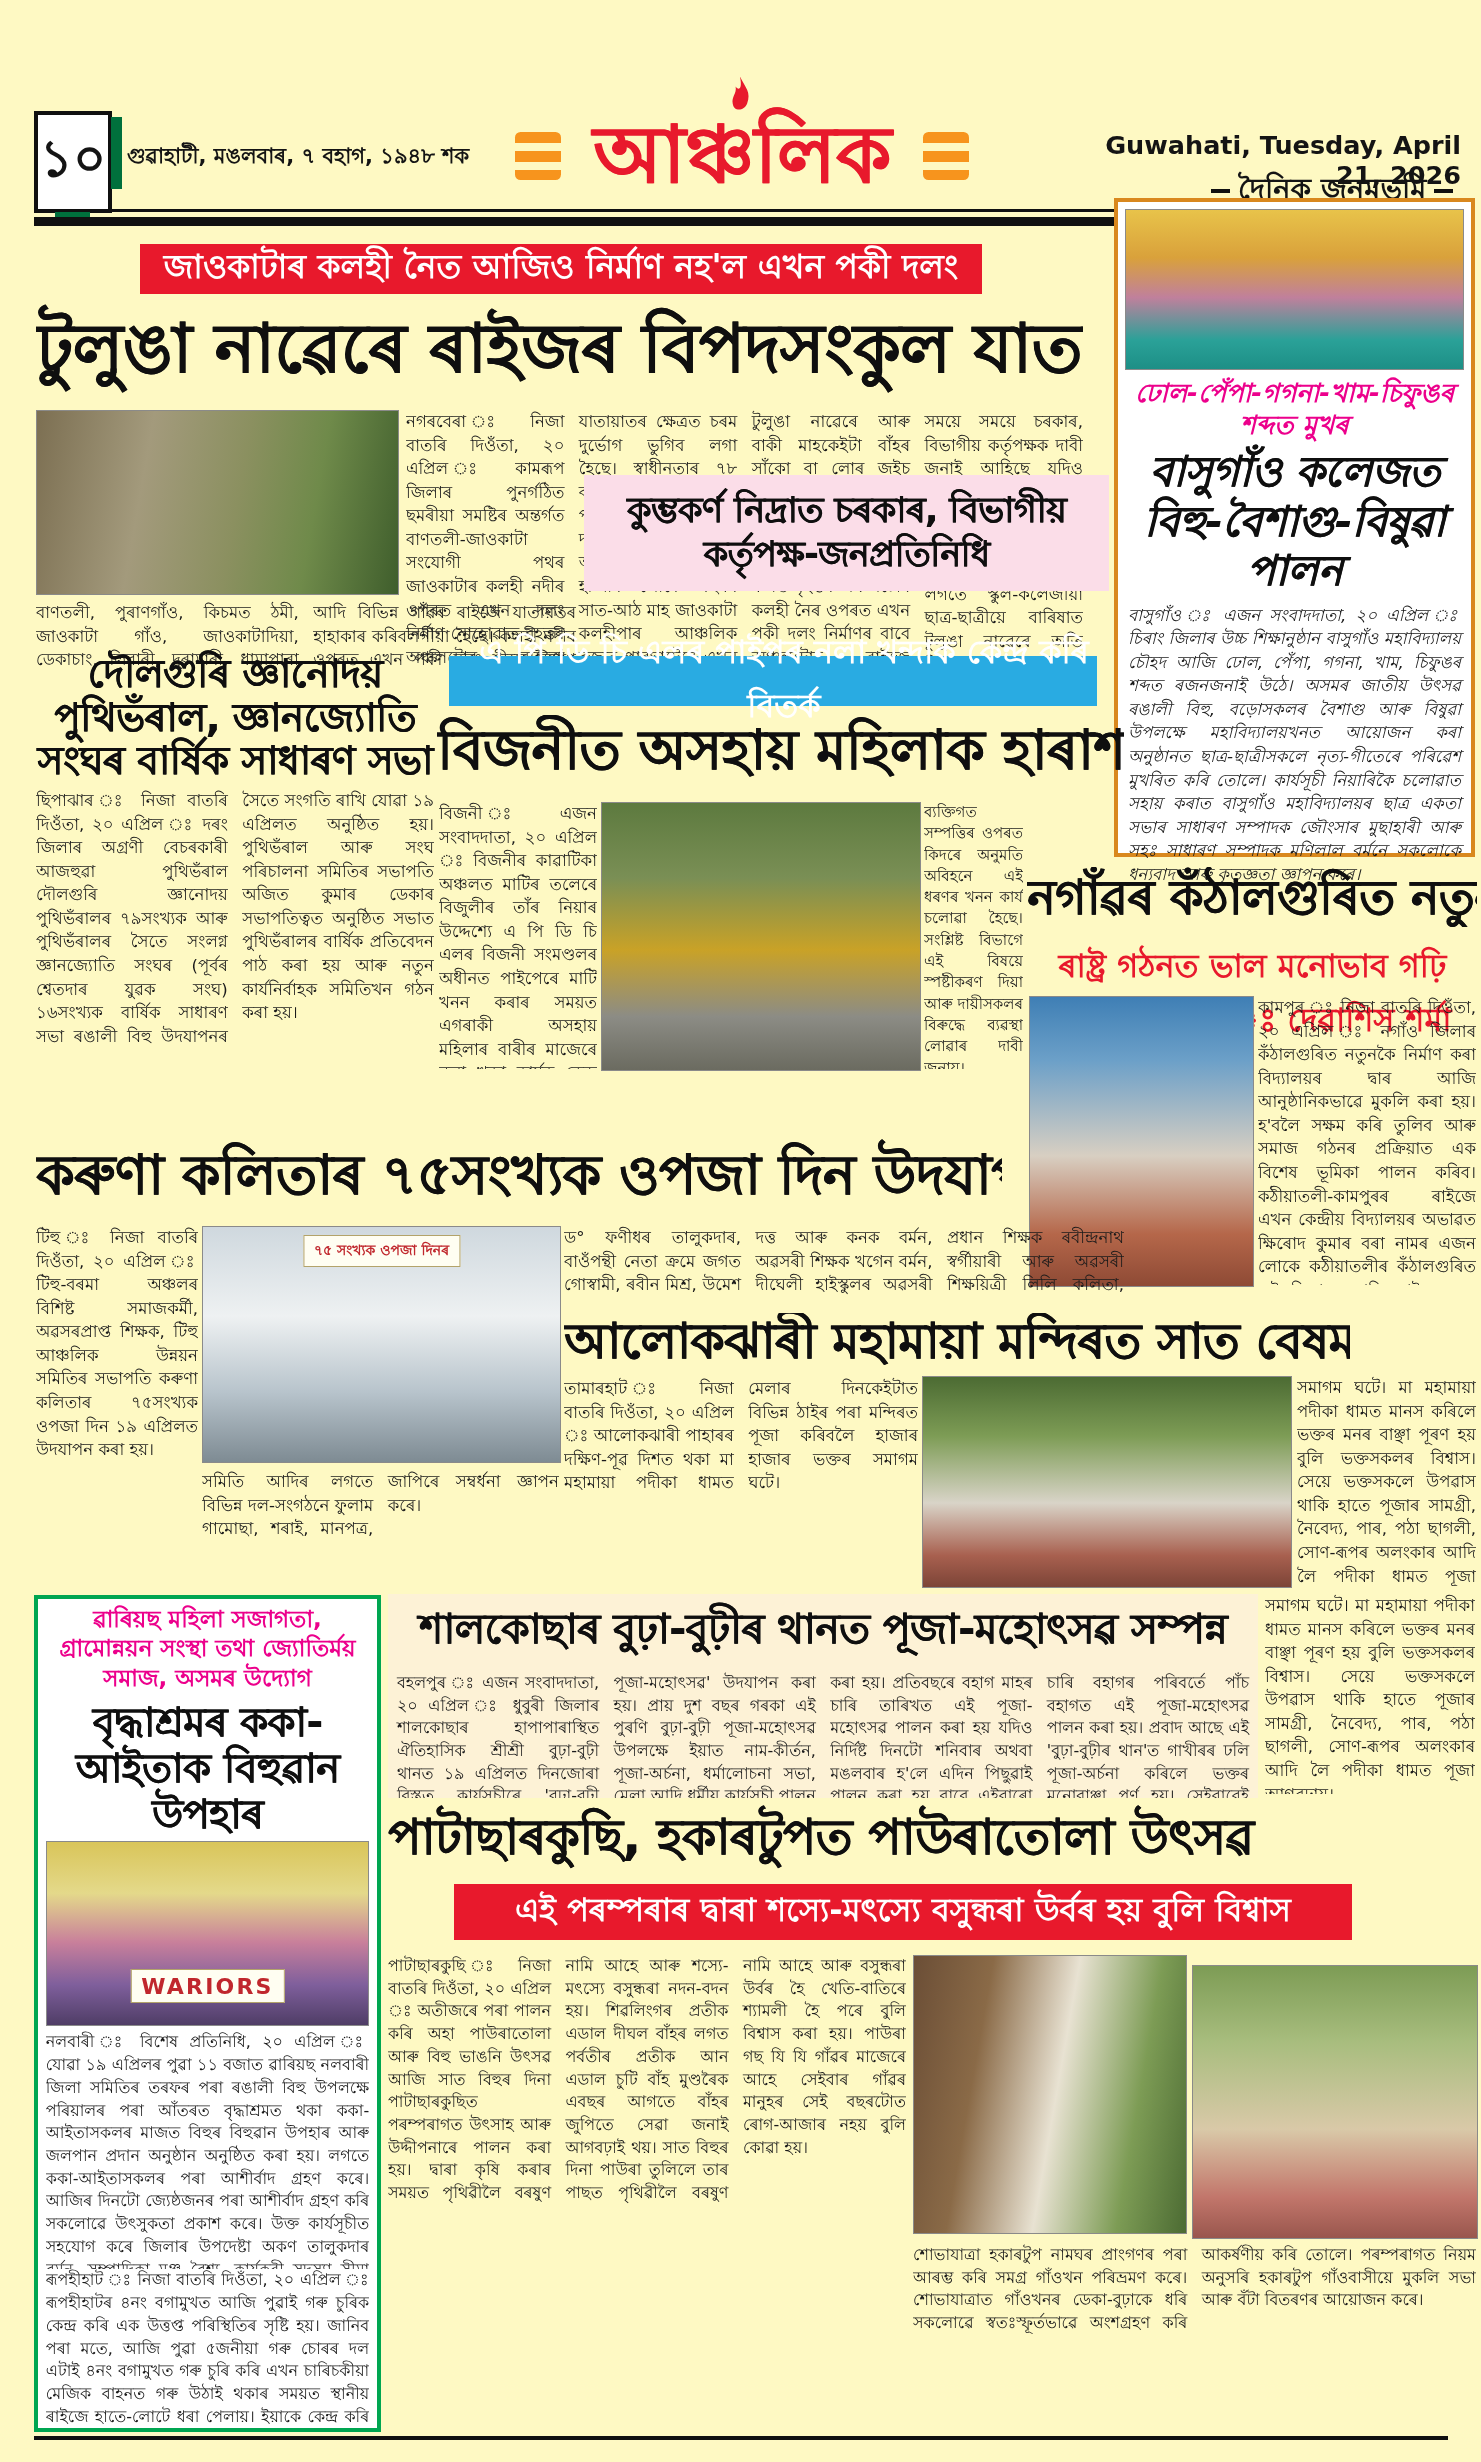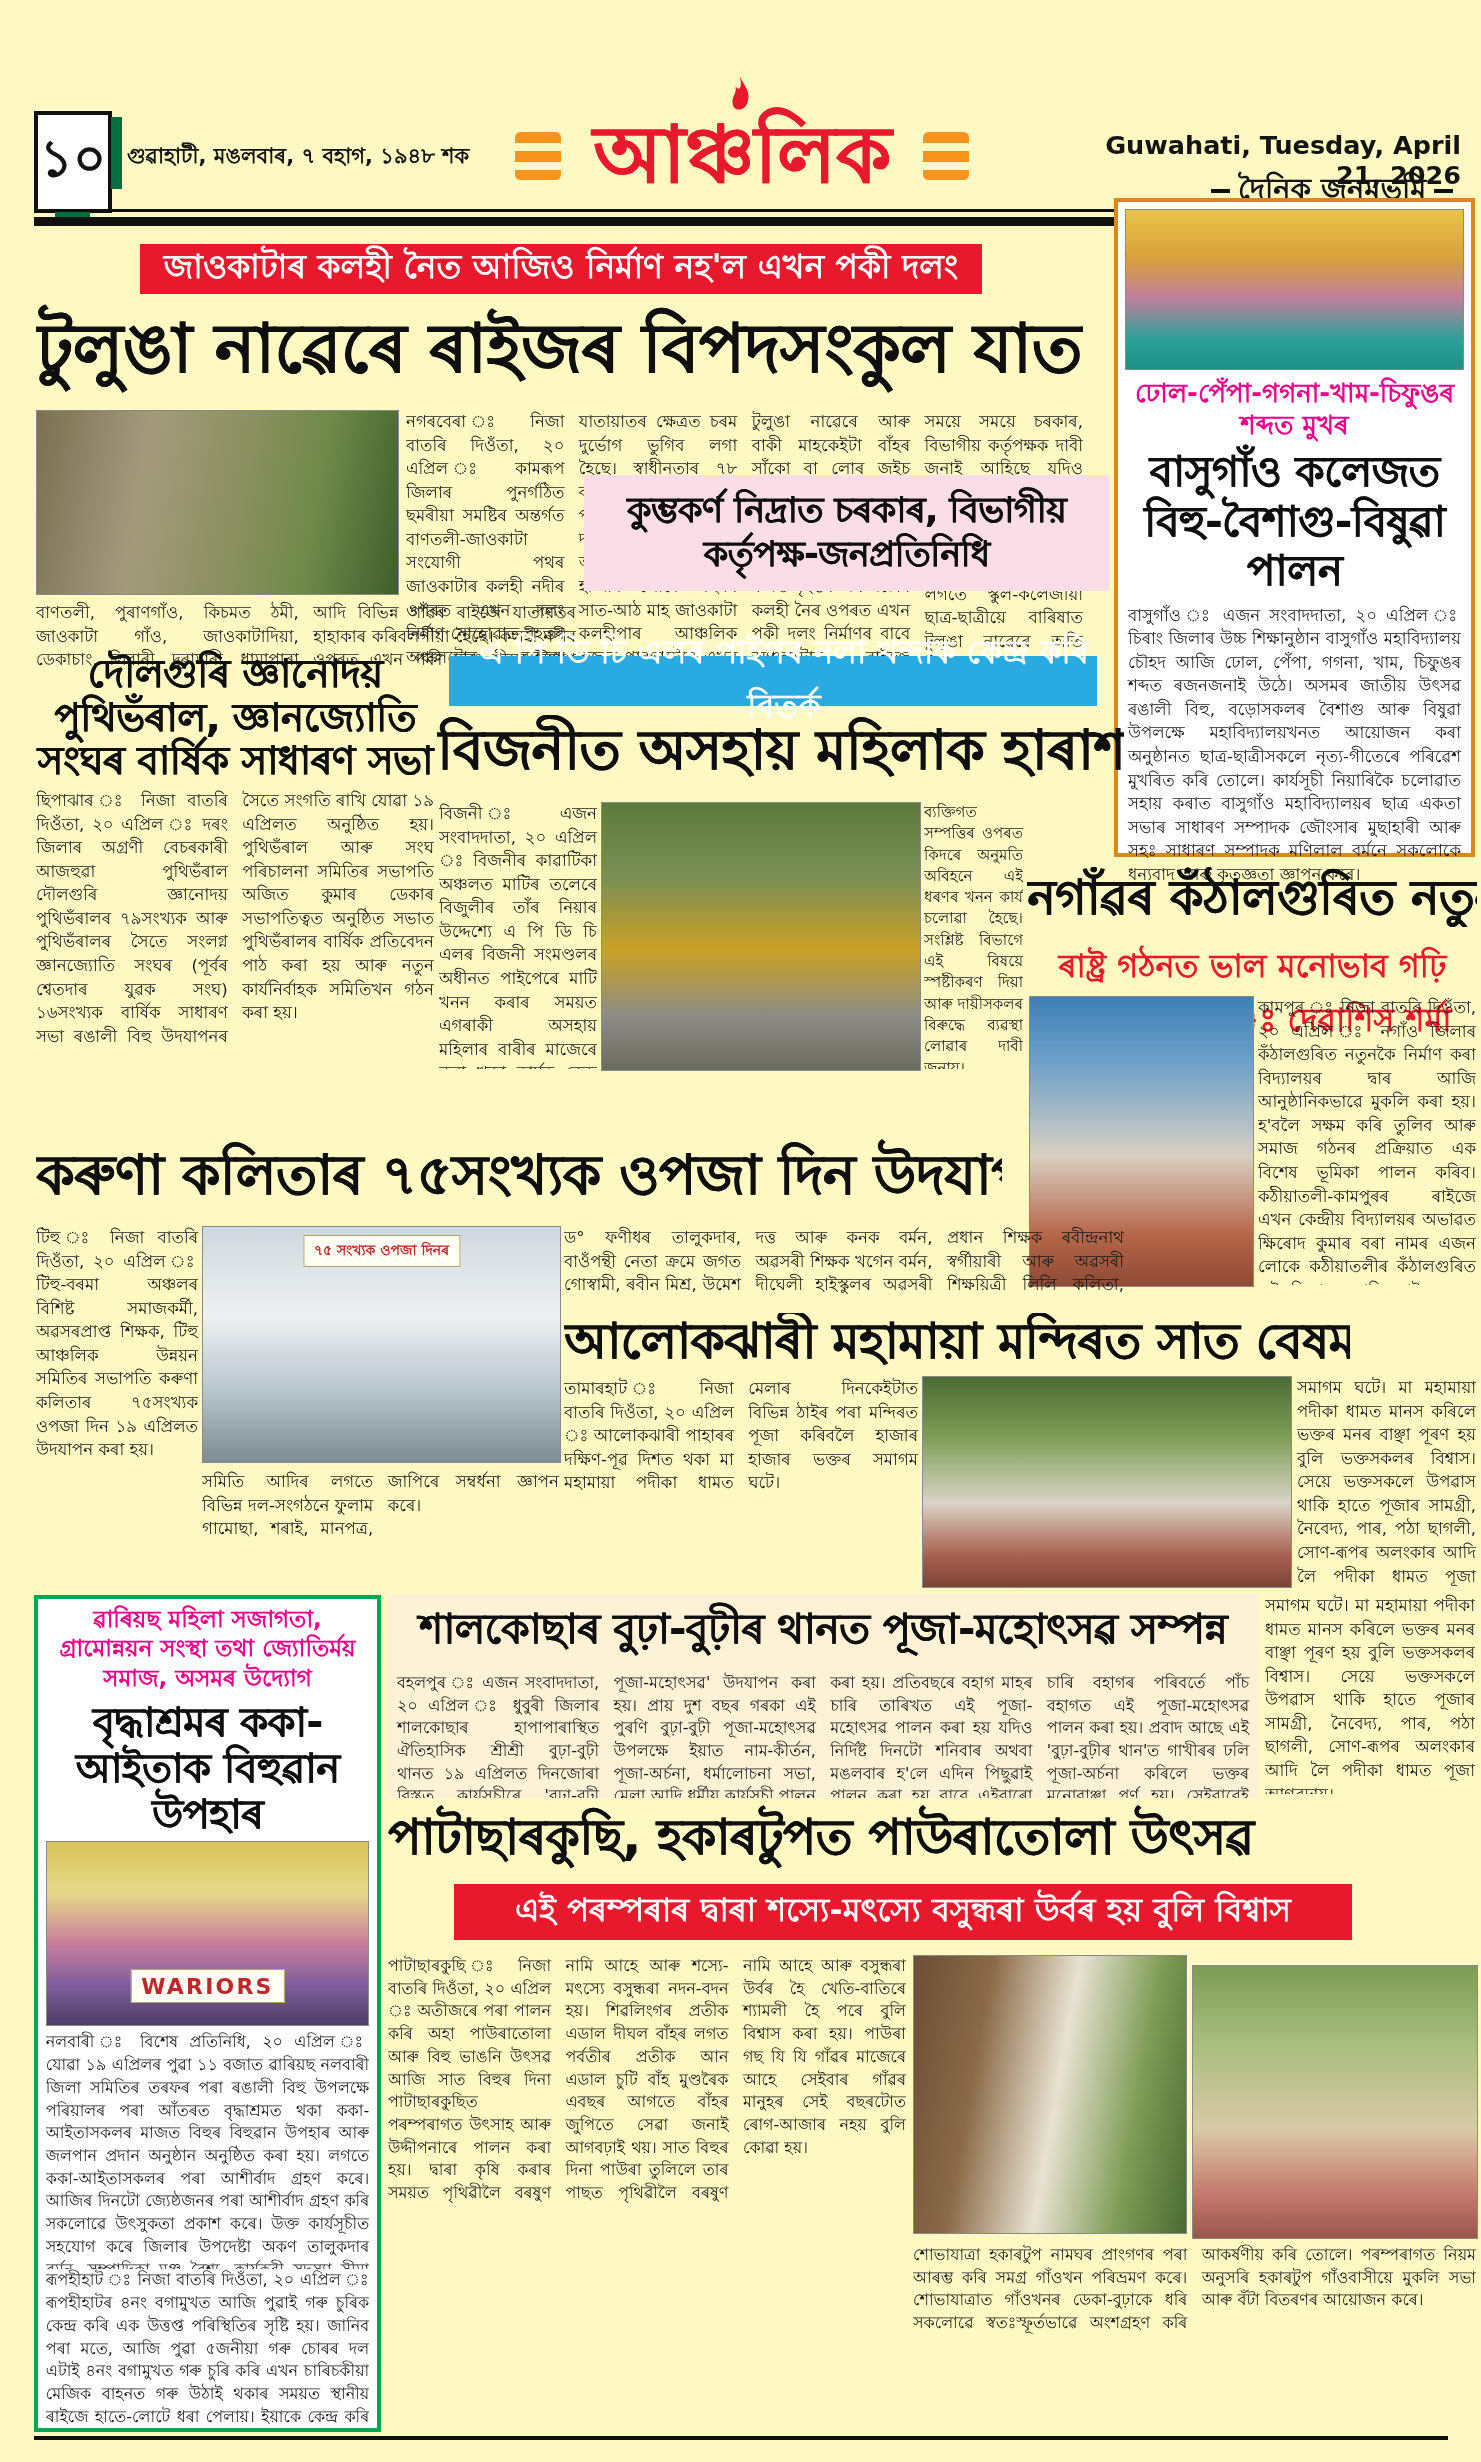--- a/index.html
+++ b/index.html
@@ -85,21 +85,21 @@
   </div>
 
   <div class="abs" style="left:584px;top:475px;width:525px;height:116px;background:#fbdde8;display:flex;align-items:center;justify-content:center;">
     <div class="hl center" style="font-size:35px;line-height:1.25;padding:0 13.3px;">কুম্ভকৰ্ণ নিদ্ৰাত চৰকাৰ, বিভাগীয় কৰ্তৃপক্ষ-জনপ্ৰতিনিধি</div>
   </div>
 
   <div class="abs bd c2" style="left:36px;top:601px;width:540px;height:83px;overflow:hidden;">
     <p>বাণতলী, পুৰাণগাঁও, কিচমত ঠমী, জাওকাটা গাঁও, জাওকাটাদিয়া, ডেকাচাং, লিবাৰী, দুৰামাৰী, ধামাপাৰা আদি বিভিন্ন গাঁৱৰ ৰাইজে যাতায়তৰ হাহাকাৰ কৰিবলগীয়া হৈছে। কলহী নদীৰ ওপৰত এখন পকী দলং শীঘ্ৰে নিৰ্মাণ কৰাৰ প্ৰয়োজনীয় ব্যৱস্থা গ্ৰহণ কৰিবলৈ স্থানীয় ৰাইজে বিভাগীয় কৰ্তৃপক্ষ, জিলা প্ৰশাসনৰ লগতে জনপ্ৰতিনিধিক দাবী জনাইছে।</p>
   </div>
 
-  <div class="abs" style="left:1114px;top:198px;width:361px;height:659px;border:4.4px solid #d9881e;background:#fff;box-sizing:border-box;">
+  <div class="abs" style="left:1114px;top:198px;width:361px;height:659px;border:4.4px solid #d9881e;background:#fff;box-sizing:border-box;font-style:italic;">
     <div class="ph ph-basu" style="margin:6.6px;height:159px;"></div>
     <div class="center" style="font-size:26px;font-weight:900;color:#ec008c;padding:2.2px 5.5px;line-height:1.2;">ঢোল-পেঁপা-গগনা-খাম-চিফুঙৰ শব্দত মুখৰ</div>
     <div class="hl center" style="font-size:42px;line-height:1.18;padding:4.4px 4.4px;">বাসুগাঁও কলেজত বিহু-বৈশাগু-বিষুৱা পালন</div>
     <div class="bd" style="padding:3.3px 10px;font-size:16.6px;overflow:hidden;height:299px;">বাসুগাঁও ঃ এজন সংবাদদাতা, ২০ এপ্ৰিল ঃ চিৰাং জিলাৰ উচ্চ শিক্ষানুষ্ঠান বাসুগাঁও মহাবিদ্যালয় চৌহদ আজি ঢোল, পেঁপা, গগনা, খাম, চিফুঙৰ শব্দত ৰজনজনাই উঠে। অসমৰ জাতীয় উৎসৱ ৰঙালী বিহু, বড়োসকলৰ বৈশাগু আৰু বিষুৱা উপলক্ষে মহাবিদ্যালয়খনত আয়োজন কৰা অনুষ্ঠানত ছাত্ৰ-ছাত্ৰীসকলে নৃত্য-গীতেৰে পৰিৱেশ মুখৰিত কৰি তোলে। কাৰ্যসূচী নিয়াৰিকৈ চলোৱাত সহায় কৰাত বাসুগাঁও মহাবিদ্যালয়ৰ ছাত্ৰ একতা সভাৰ সাধাৰণ সম্পাদক জৌংসাৰ মুছাহাৰী আৰু সহঃ সাধাৰণ সম্পাদক মণিলাল বৰ্মনে সকলোকে ধন্যবাদ আৰু কৃতজ্ঞতা জ্ঞাপন কৰে।</div>
   </div>
 
   <div class="abs hl center" style="left:36px;top:652px;width:398px;font-size:39px;line-height:1.12;">দৌলগুৰি জ্ঞানোদয় পুথিভঁৰাল, জ্ঞানজ্যোতি সংঘৰ বাৰ্ষিক সাধাৰণ সভা</div>
   <div class="abs bd c2" style="left:36px;top:789px;width:398px;height:282px;overflow:hidden;">ছিপাঝাৰ ঃ নিজা বাতৰি দিওঁতা, ২০ এপ্ৰিল ঃ দৰং জিলাৰ অগ্ৰণী বেচৰকাৰী আজহুৱা পুথিভঁৰাল দৌলগুৰি জ্ঞানোদয় পুথিভঁৰালৰ ৭৯সংখ্যক আৰু পুথিভঁৰালৰ সৈতে সংলগ্ন জ্ঞানজ্যোতি সংঘৰ (পূৰ্বৰ শ্বেতদাৰ যুৱক সংঘ) ১৬সংখ্যক বাৰ্ষিক সাধাৰণ সভা ৰঙালী বিহু উদযাপনৰ সৈতে সংগতি ৰাখি যোৱা ১৯ এপ্ৰিলত অনুষ্ঠিত হয়। পুথিভঁৰাল আৰু সংঘ পৰিচালনা সমিতিৰ সভাপতি অজিত কুমাৰ ডেকাৰ সভাপতিত্বত অনুষ্ঠিত সভাত পুথিভঁৰালৰ বাৰ্ষিক প্ৰতিবেদন পাঠ কৰা হয় আৰু নতুন কাৰ্যনিৰ্বাহক সমিতিখন গঠন কৰা হয়।</div>
 
   <div class="abs bnr" style="left:449px;top:656px;width:626px;height:50px;background:#29abe2;font-size:32px;padding-left:22px;">এ পি ডি চি এলৰ পাইপৰ নলা খন্দাক কেন্দ্ৰ কৰি বিতৰ্ক</div>

